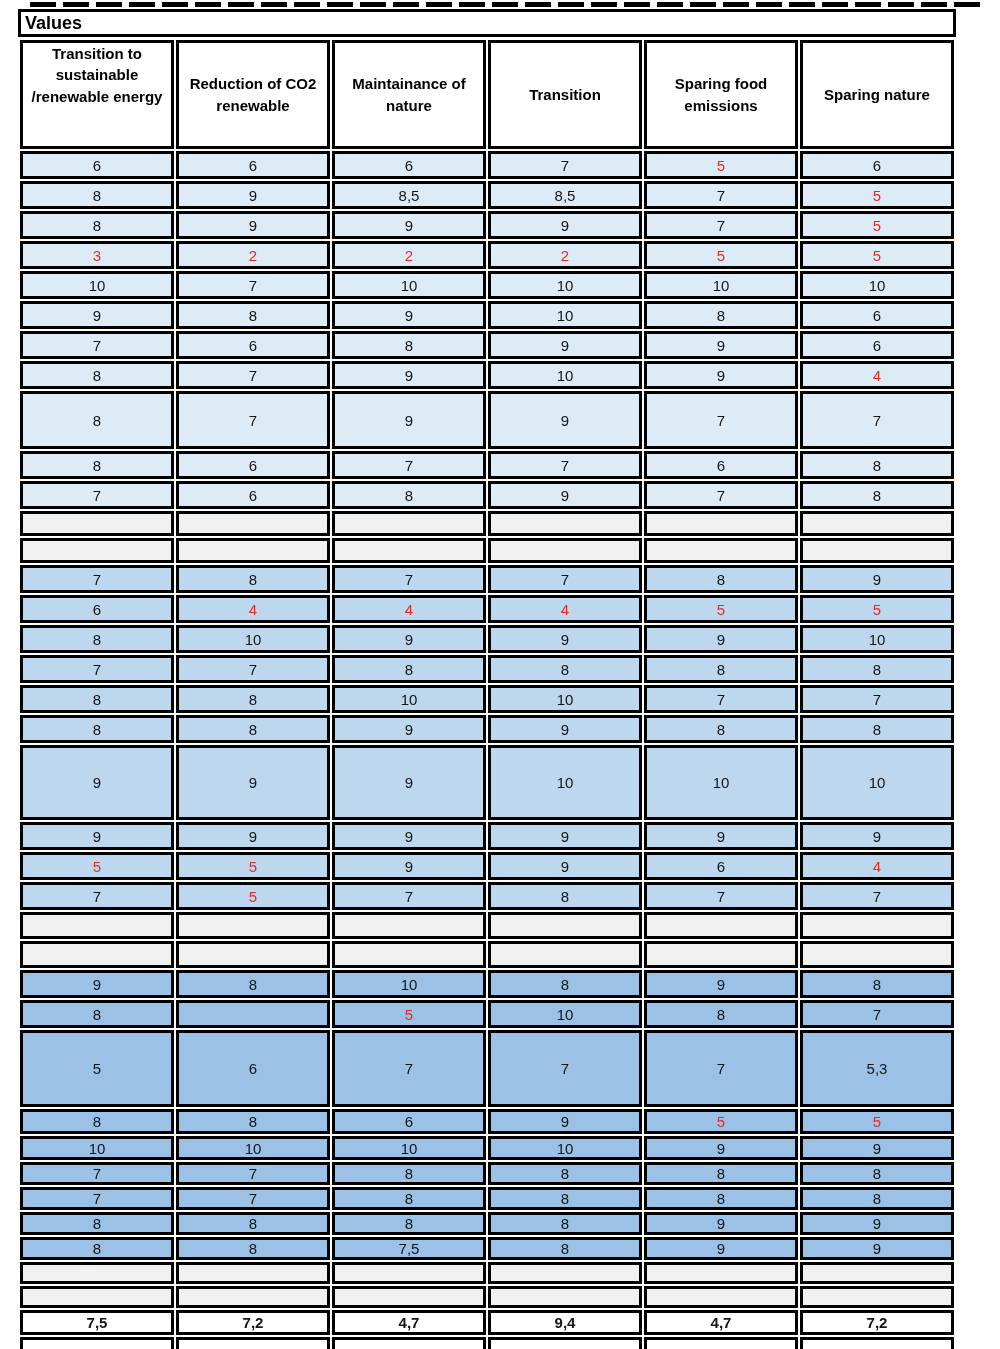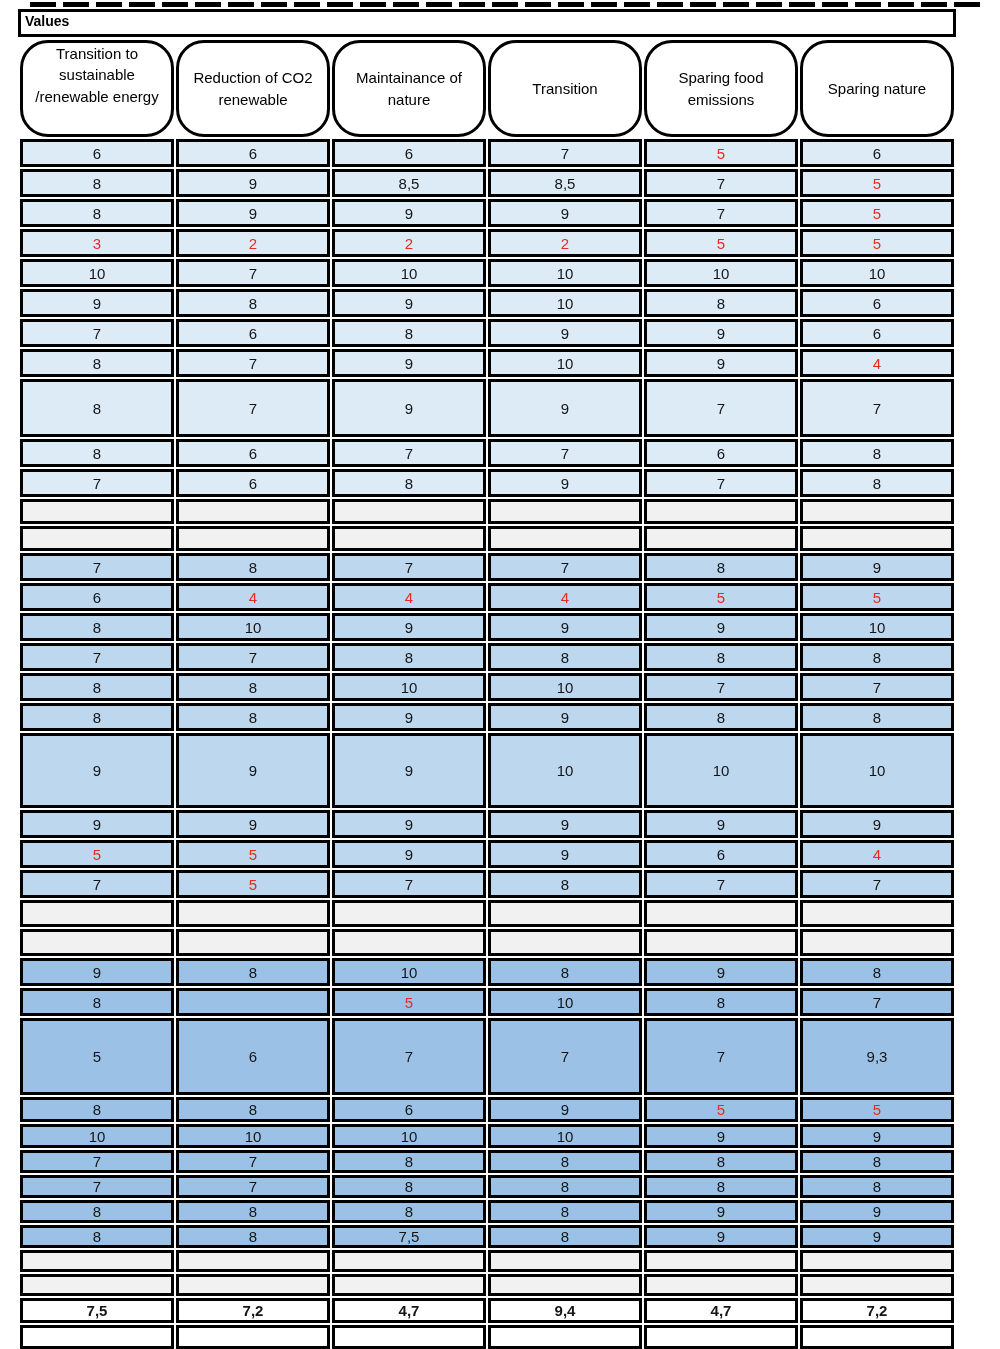--- a/index.html
+++ b/index.html
@@ -1,23 +1,23 @@
 <!DOCTYPE html>
 <html style="--section-light: #ddebf7; --section-medium: #bdd7ee; --section-dark: #9bc2e6; --spacer-gray: #f1f1f1; --red-text: #e92a20; --border-black: #000000;"><head>
 <meta charset="utf-8">
 <style>
   html,body{margin:0;padding:0;background:#fff;}
   body{width:1000px;height:1349px;position:relative;font-family:"Liberation Sans",sans-serif;overflow:hidden;}
   .top-strip{position:absolute;top:2px;left:30px;width:952px;height:5px;
     background:repeating-linear-gradient(90deg,#000 0 26px,#fff 26px 33px);}
   .values-box{position:absolute;top:9px;left:18px;width:938px;height:28px;border:3px solid #000;
-    box-sizing:border-box;background:#fff;font-weight:bold;font-size:14px;padding:1px 0 0 4px;color:#000;}
+    box-sizing:border-box;background:#fff;font-weight:bold;font-size:18px;padding:1px 0 0 4px;color:#000;}
   table.main{position:absolute;top:38px;left:18px;width:938px;border-collapse:separate;border-spacing:2px;table-layout:fixed;}
   th,td{border:3px solid #000;box-sizing:border-box;text-align:center;overflow:hidden;padding:0 2px;}
-  th{background:#fff;font-weight:normal;font-size:15px;height:97px;vertical-align:middle;line-height:1.42;color:#000;border-radius:28px;}
+  th{background:#fff;font-weight:bold;font-size:15px;height:109px;vertical-align:middle;line-height:1.42;color:#000;}
   th.first{vertical-align:top;}
   td{font-size:15px;color:#151515;vertical-align:middle;}
   td.bold{font-weight:bold;}
   td.red{color:var(--red-text);}
   .shade-light{background:var(--section-light);}
   .shade-medium{background:var(--section-medium);}
   .shade-dark{background:var(--section-dark);}
   .shade-gray{background:var(--spacer-gray);}
   .shade-white{background:#ffffff;}
 </style>
@@ -257,21 +257,21 @@
         <td class="shade-dark">10</td>
         <td class="shade-dark">8</td>
         <td class="shade-dark">7</td>
       </tr>
       <tr style="height: 77px;">
         <td class="shade-dark">5</td>
         <td class="shade-dark">6</td>
         <td class="shade-dark">7</td>
         <td class="shade-dark">7</td>
         <td class="shade-dark">7</td>
-        <td class="shade-dark">9,3</td>
+        <td class="shade-dark">5,3</td>
       </tr>
       <tr style="height: 25px;">
         <td class="shade-dark">8</td>
         <td class="shade-dark">8</td>
         <td class="shade-dark">6</td>
         <td class="shade-dark">9</td>
         <td class="shade-dark red">5</td>
         <td class="shade-dark red">5</td>
       </tr>
       <tr style="height: 24px;">

